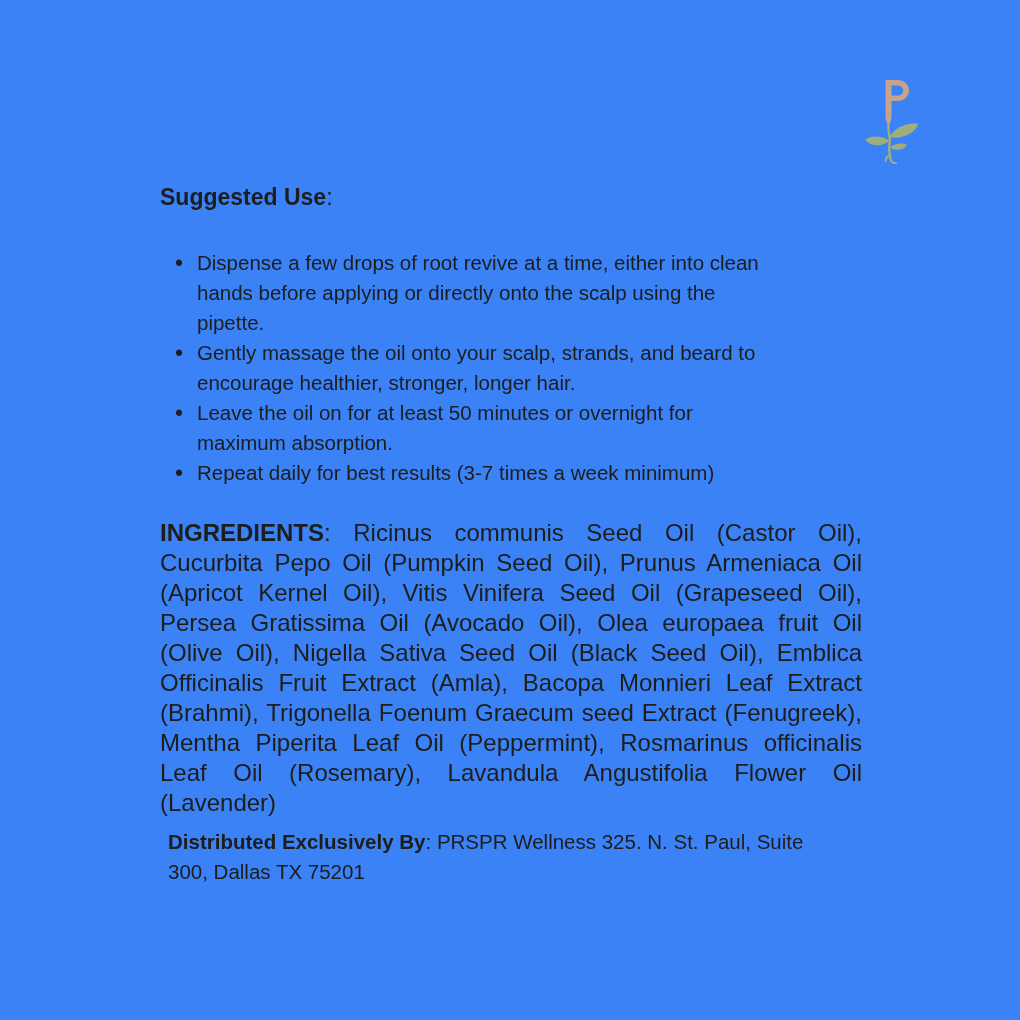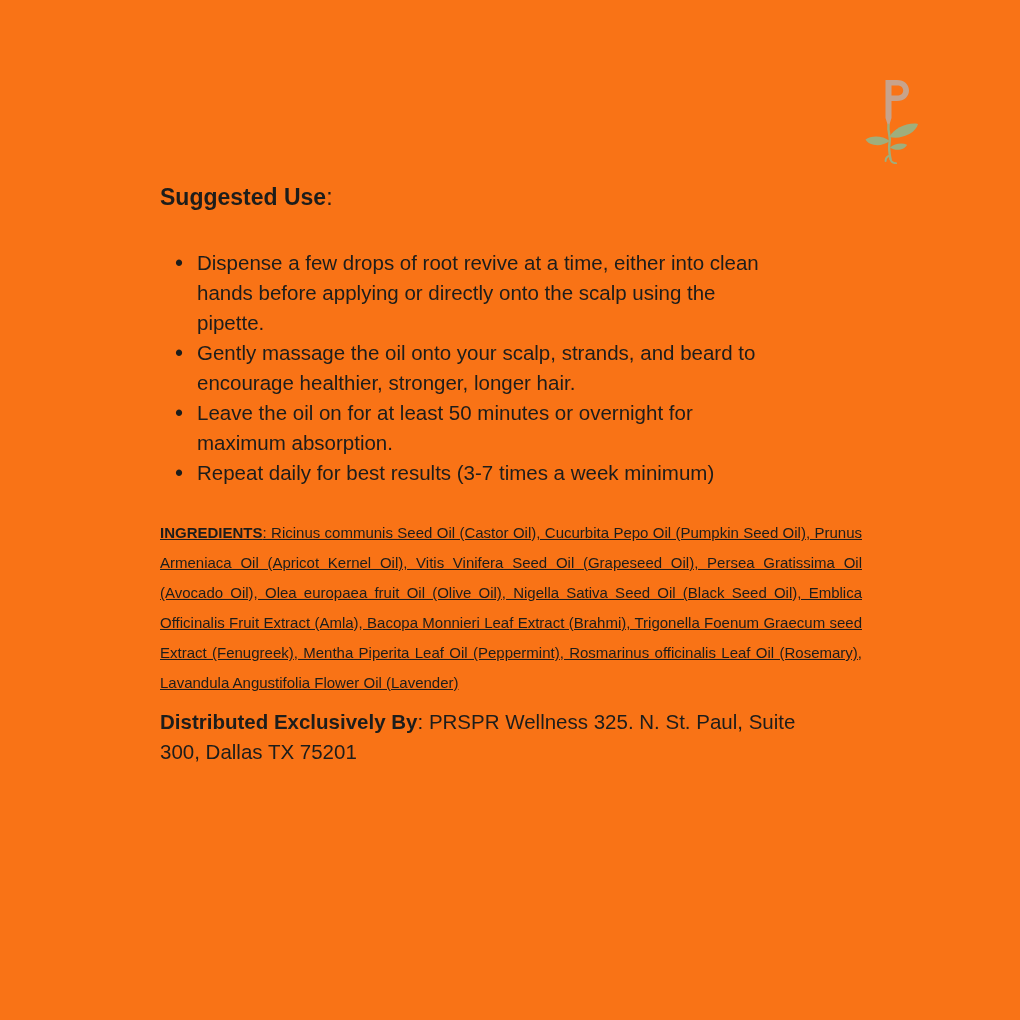--- a/index.html
+++ b/index.html
@@ -1,33 +1,33 @@
 <!DOCTYPE html>
 <html><head>
 <meta charset="utf-8">
 <style>
   html,body{margin:0;padding:0;}
   .sheet{
     position:relative;
     width:1020px;height:1020px;
-    background:#f97316;
+    background:#3b82f6;
     overflow:hidden;
     font-family:"Liberation Sans", sans-serif;
     color:#1d1d1b;
   }
   .logo{position:absolute;left:864px;top:76px;width:58px;height:88px;}
   .content{position:absolute;left:160px;top:182px;width:702px;}
   .heading{font-size:23px;line-height:30px;margin:0 0 36px 0;}
   strong{font-weight:700;}
   ul.use-list{list-style:none;margin:0 0 30px 0;padding:0;}
   ul.use-list li{display:flex;font-size:20.5px;line-height:30px;}
   .bullet{flex:none;width:22px;margin-left:15px;font-size:23px;line-height:30px;}
   .btext{flex:1;white-space:pre-line;}
-  p.ingredients{margin:16px 0 9px 0;font-size:15px;line-height:30px;text-align:justify;text-decoration:underline;}
-  p.distributor{margin:0;font-size:20.5px;line-height:30px;}
+  p.ingredients{margin:16px 0 9px 0;font-size:24px;line-height:30px;text-align:justify;}
+  p.distributor{margin:8px;font-size:20.5px;line-height:30px;}
   .pre{white-space:pre-line;}
 </style>
 </head>
 <body>
 
 <div class="sheet">
 
   <svg class="logo" viewBox="0 0 58 88" aria-hidden="true">
     <g>
       <path fill="#c7a38c" fill-rule="evenodd" d="M21.5 4 H33 C40.5 4 45 8.8 45 14.5 C45 20.2 40.5 25 33 25 H27.5 V42 L24.5 51.5 L21.5 42 Z

